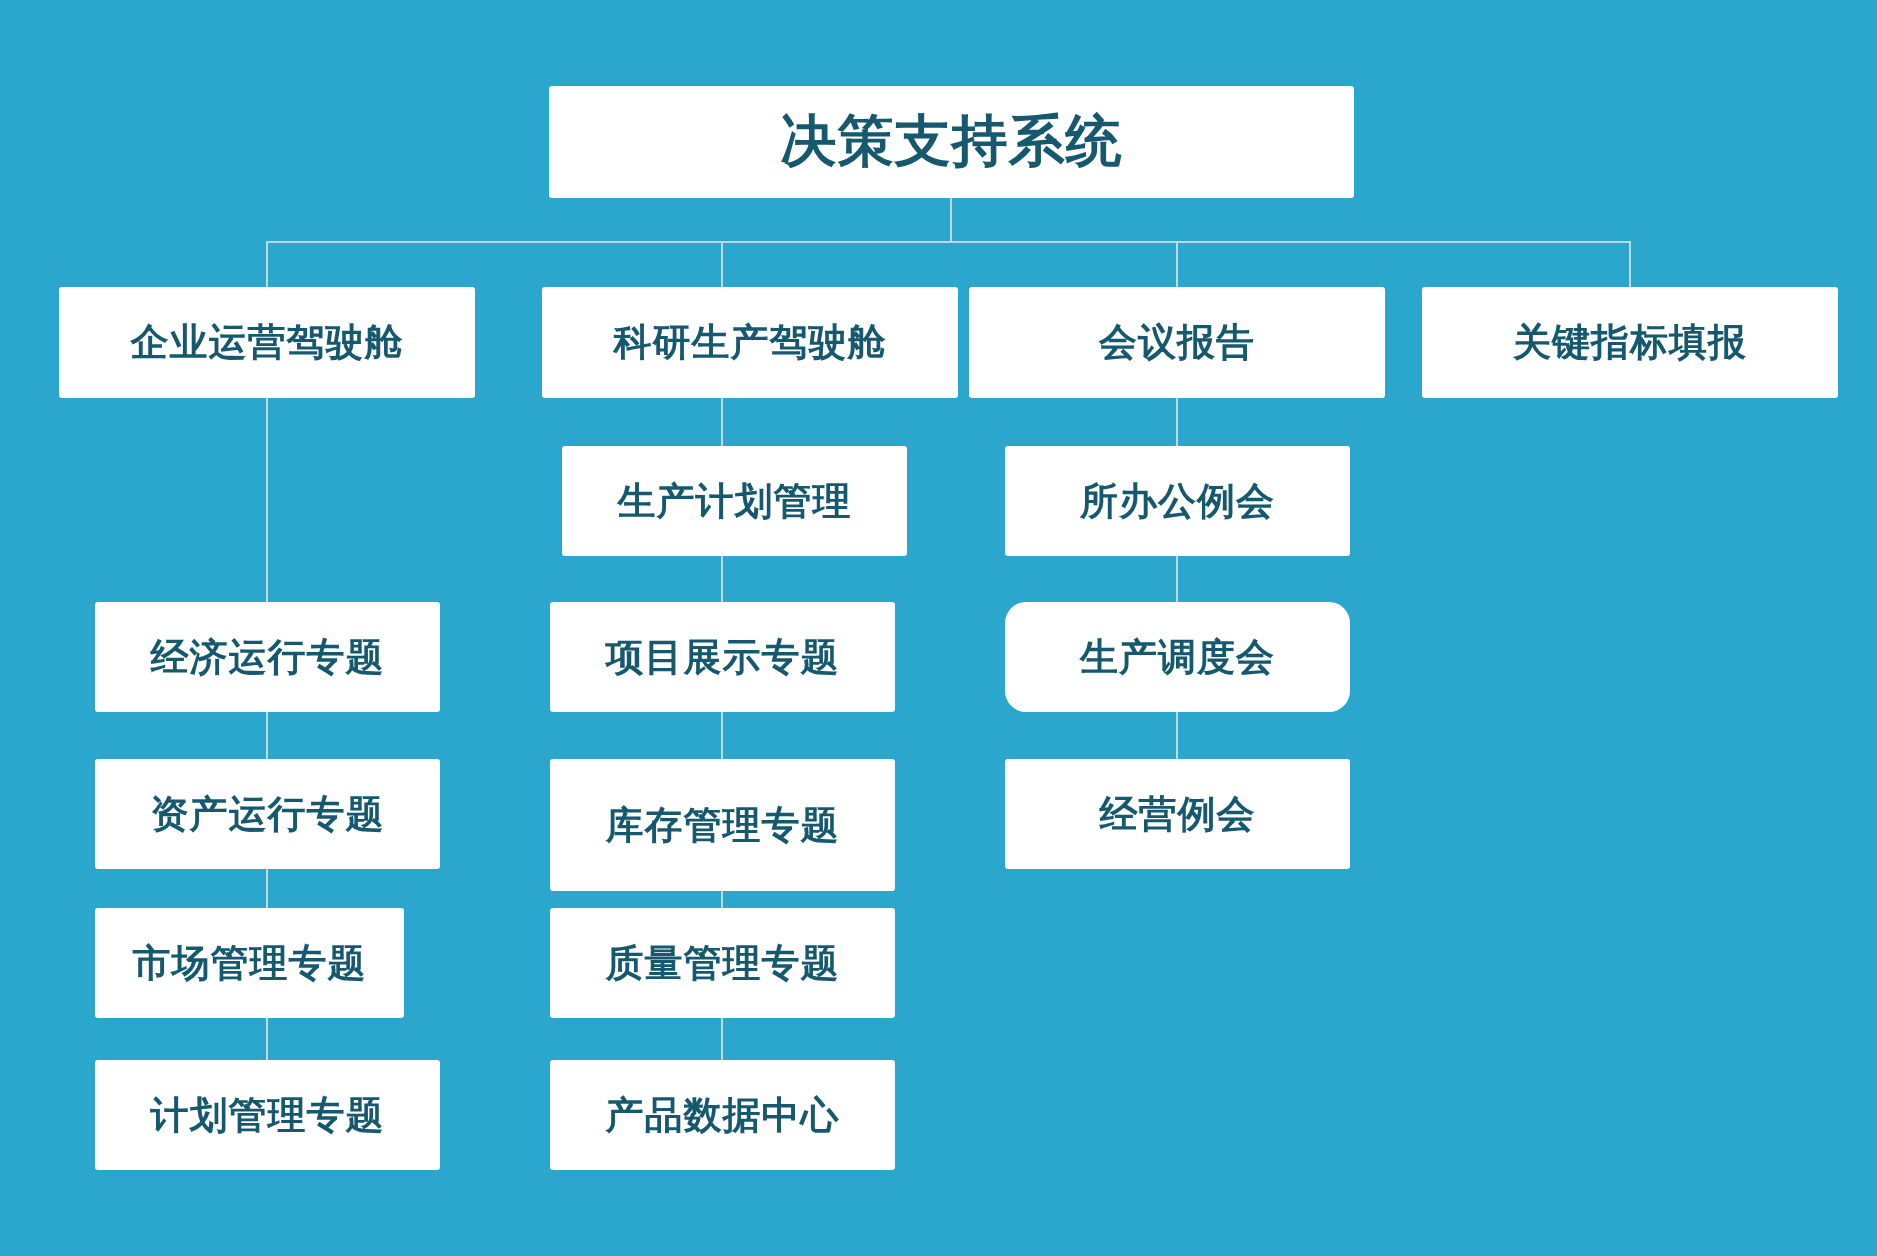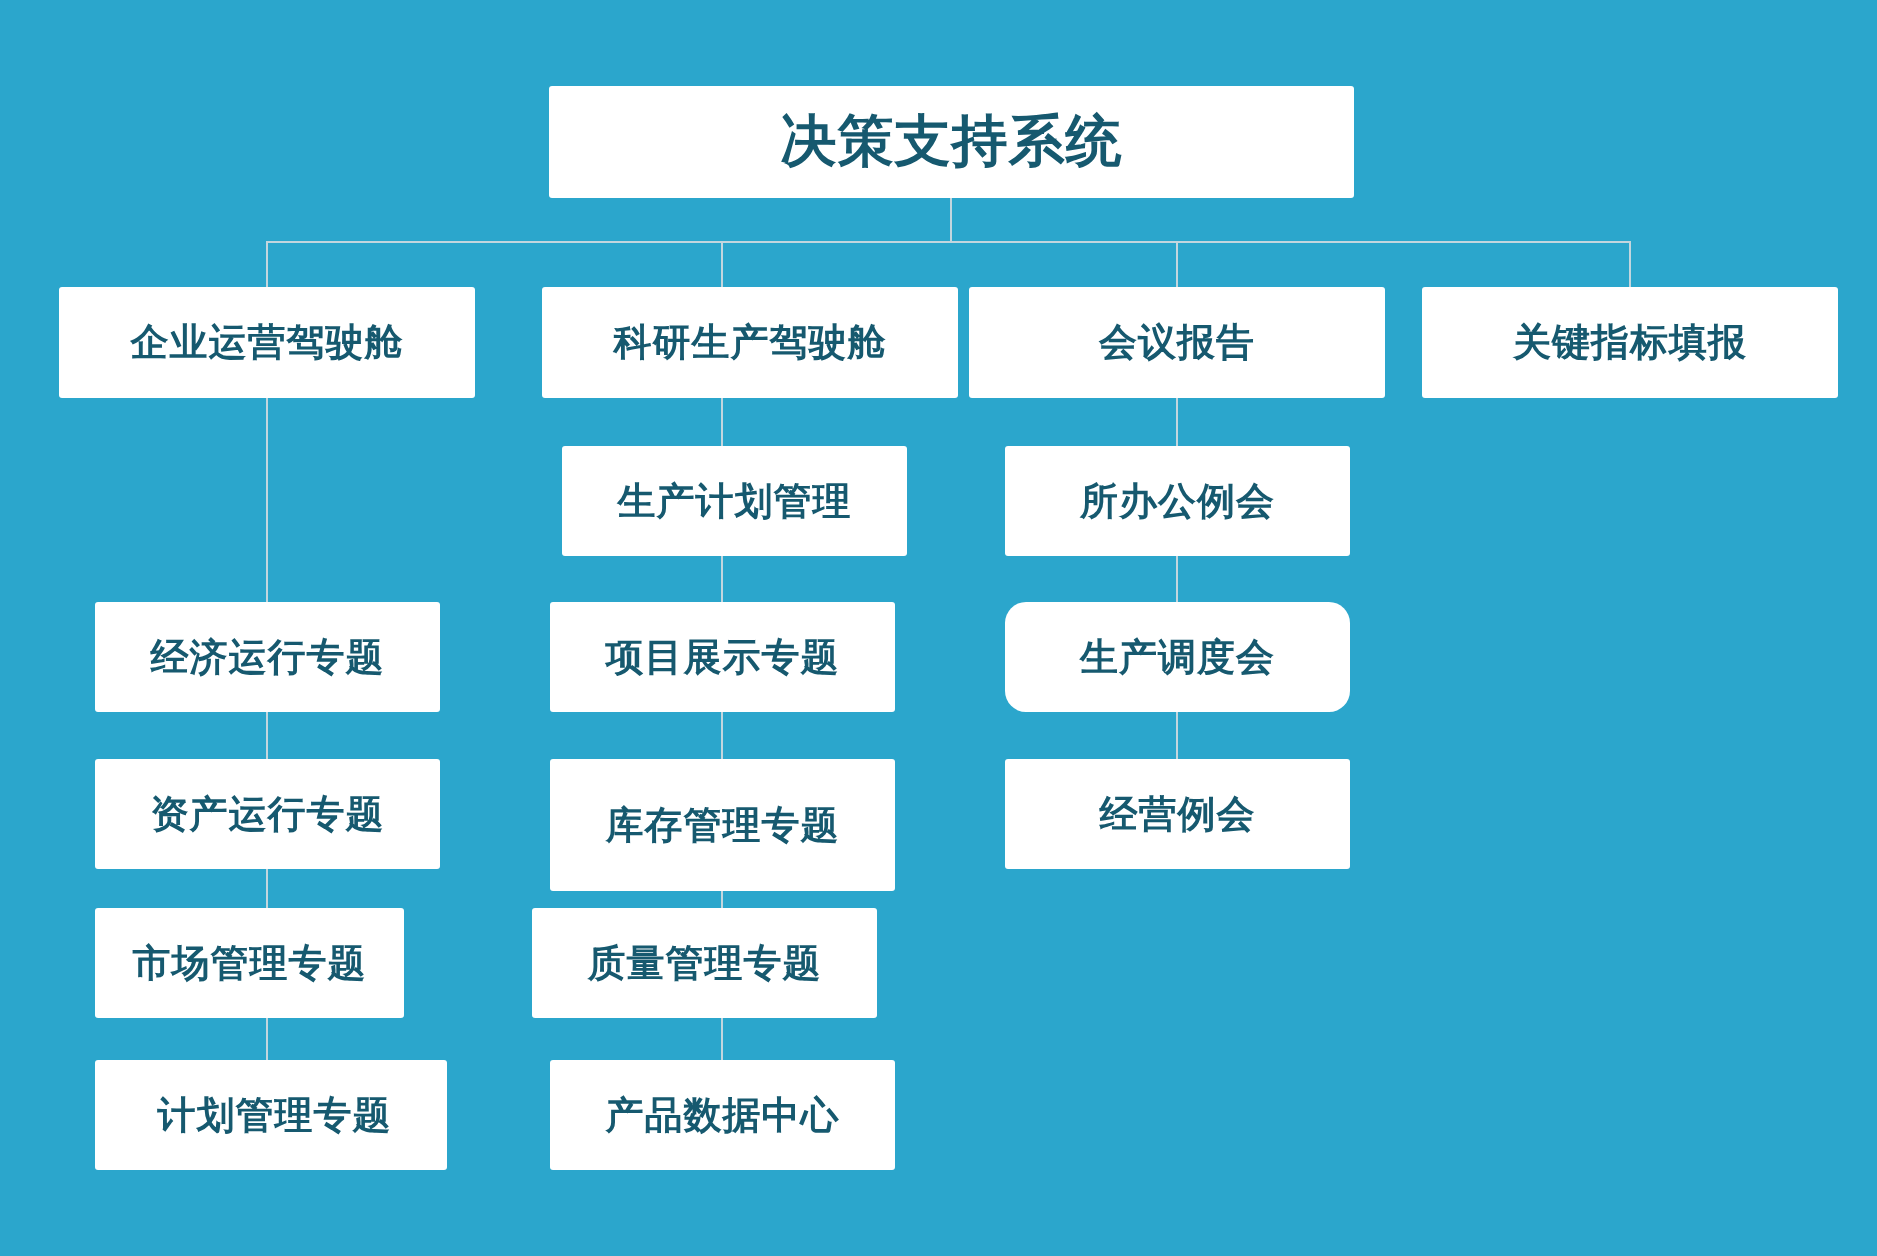--- a/index.html
+++ b/index.html
@@ -61,25 +61,25 @@
   <div class="node root" style="left:549px; top:86px; width:805px; height:112px;">决策支持系统</div>
 
   <div class="node" style="left:59px; top:287px; width:416px; height:111px;">企业运营驾驶舱</div>
   <div class="node" style="left:514px; top:287px; width:416px; height:111px;margin-left:28px;">科研生产驾驶舱</div>
   <div class="node" style="left:969px; top:287px; width:416px; height:111px;">会议报告</div>
   <div class="node" style="left:1422px; top:287px; width:416px; height:111px;">关键指标填报</div>
 
   <div class="node" style="left:95px; top:602px; width:345px; height:110px;">经济运行专题</div>
   <div class="node" style="left:95px; top:759px; width:345px; height:110px;">资产运行专题</div>
   <div class="node" style="left:95px; top:908px; width:309px; height:110px;text-align:center;">市场管理专题</div>
-  <div class="node" style="left:95px; top:1060px; width:345px; height:110px;padding-left:7px;">计划管理专题</div>
+  <div class="node" style="left:95px; top:1060px; width:345px; height:110px;">计划管理专题</div>
 
   <div class="node" style="left:550px; top:446px; width:345px; height:110px;margin-left:12px;">生产计划管理</div>
   <div class="node" style="left:550px; top:602px; width:345px; height:110px;">项目展示专题</div>
   <div class="node" style="left:550px; top:759px; width:345px; height:132px;">库存管理专题</div>
-  <div class="node" style="left:532px; top:908px; width:345px; height:110px;">质量管理专题</div>
+  <div class="node" style="left:550px; top:908px; width:345px; height:110px;">质量管理专题</div>
   <div class="node" style="left:550px; top:1060px; width:345px; height:110px;">产品数据中心</div>
 
   <div class="node" style="left:1005px; top:446px; width:345px; height:110px;">所办公例会</div>
   <div class="node" style="left:1005px; top:602px; width:345px; height:110px;border-radius:21px;">生产调度会</div>
   <div class="node" style="left:1005px; top:759px; width:345px; height:110px;">经营例会</div>
 
 </div>
 
 </body></html>

